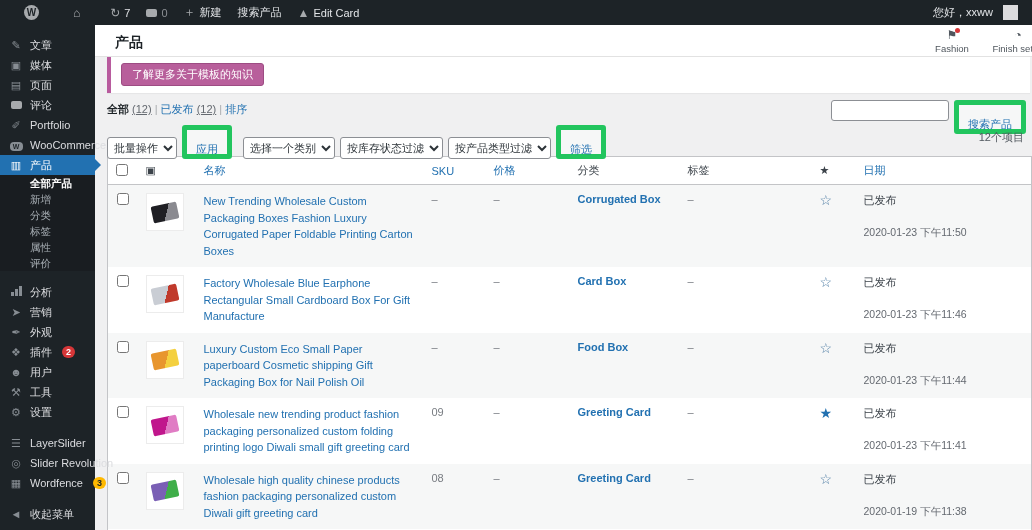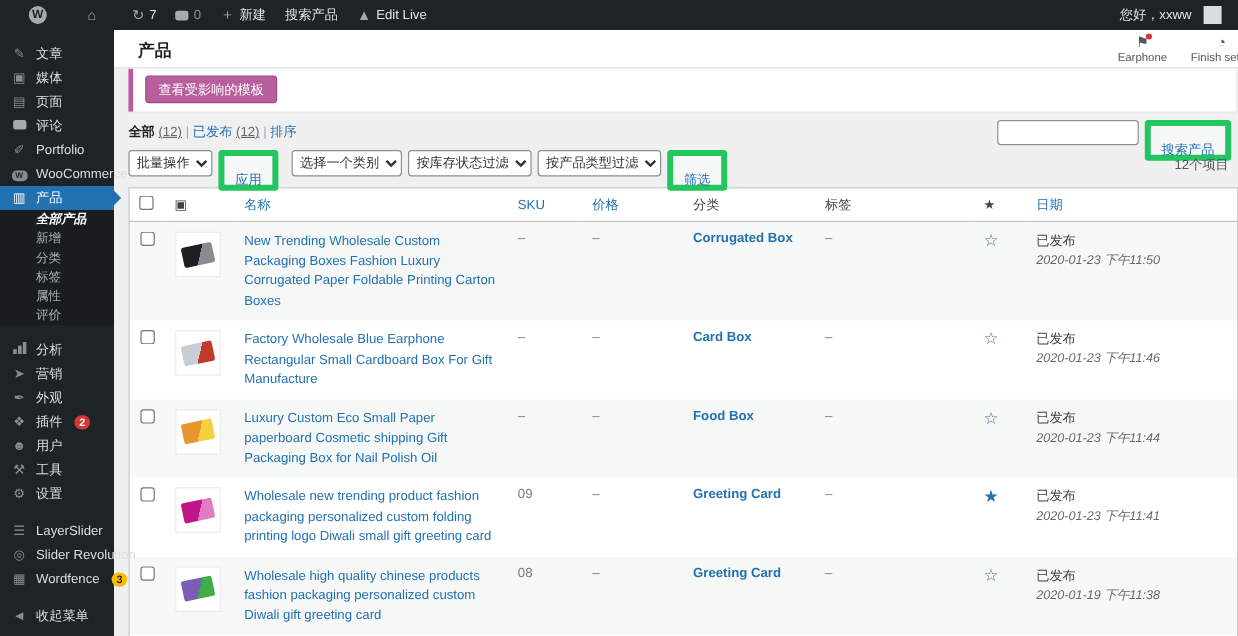--- a/index.html
+++ b/index.html
@@ -34,21 +34,21 @@
   .menu-item { display:flex; align-items:center; gap:7px; padding:3px 4px 3px 9px; line-height:14px; font-size:11px; cursor:pointer; position:relative; white-space:nowrap; }
   .menu-item .mi-icon { width:14px; text-align:center; color:#878d93; font-size:11px; flex:0 0 14px; }
   .menu-item.gap { margin-top:11px; }
   .menu-item.active { background:#2271b1; color:#fff; }
   .menu-item.active .mi-icon { color:#fff; }
   .menu-item.active::after {
     content:""; position:absolute; right:-6px; top:50%; margin-top:-6px;
     border:6px solid transparent; border-left-color:#2271b1; border-right:0;
   }
   .sub-item { padding:2px 4px 2px 30px; font-size:10.5px; line-height:12px; color:#a7aeb4; cursor:pointer; background:#191d21; white-space:nowrap; }
-  .sub-item.current { color:#fff; font-weight:bold;font-style:italic; }
+  .sub-item.current { color:#fff; font-weight:bold; }
   .mi-badge { margin-left:3px; border-radius:9px; padding:0 4px; font-size:9px; line-height:12px; font-weight:bold; }
   .woo { display:inline-block; width:13px; height:9px; background:#878d93; border-radius:4px; color:#1d2327; font-size:7px; line-height:9px; text-align:center; font-weight:bold; }
   .bars { display:inline-block; width:11px; height:10px;
     background:
       linear-gradient(#878d93,#878d93) 0 bottom/3px 4px no-repeat,
       linear-gradient(#878d93,#878d93) 4px bottom/3px 7px no-repeat,
       linear-gradient(#878d93,#878d93) 8px bottom/3px 10px no-repeat; }
   
   #content { position:absolute; left:95px; top:25px; right:0; bottom:0; background:#f0f0f1; overflow:hidden; }
   #band { height:32px; background:#fff; border-bottom:1px solid #e2e2e2; position:relative; }
@@ -59,36 +59,36 @@
   .flag-dot::after { content:""; position:absolute; top:0; right:-3px; width:5px; height:5px; background:#d63638; border-radius:50%; }
   
   #notice { margin:0 2px 0 12px; background:#fff; border-left:4px solid #b85b9e; padding:6px 10px 7px; display:flex; gap:8px; box-shadow:0 1px 1px rgba(0,0,0,.04); }
   .pink-btn { background:#b85f9b; border:1px solid #9d4c83; color:#fff; font-size:11px; padding:3px 10px; border-radius:3px; cursor:pointer; font-family:inherit; }
   
   #toolbar { position:relative; margin:9px 6px 0 12px; font-size:11px; height:52px; }
   .views { color:#a7aaad; margin:0 0 8px 0; }
   .views b { color:#1d2327; font-weight:bold; }
   .views .cnt { color:#646970;text-decoration:underline; }
   .views a { color:#2271b1; text-decoration:none; cursor:pointer; }
-  .controls { display:flex; gap:5px; align-items:flex-start; }
+  .controls { display:flex; gap:5px; align-items:flex-end; }
   select { font-family:inherit; font-size:11px; height:22px; border:1px solid #8c8f94; border-radius:3px; background:#fff; color:#2c3338; padding:0 2px; }
   .wp-btn { background:#f6f7f7; border:5px solid #22c55e; color:#2271b1; border-radius:3px; font-size:11px; height:34px; padding:12px 9px; cursor:pointer; font-family:inherit; }
   .search-wrap { position:absolute; right:0; top:-2px; display:flex; gap:5px; }
   #search-input { width:118px; height:21px; border:1px solid #8c8f94; border-radius:3px; background:#fff; font-family:inherit; }
   .items-count { position:absolute; right:2px; top:28px; color:#50575e; }
   
   #products-table { border-collapse:collapse; background:#fff; margin:2px 0 0 12px; width:calc(100% - 12px); border:1px solid #c3c4c7; table-layout:fixed; font-size:11px; }
   #products-table thead th { border-bottom:1px solid #c3c4c7; padding:6px 8px; text-align:left; font-weight:400; color:#2271b1; white-space:nowrap; }
   #products-table thead th.plain { color:#3c434a; }
   #products-table td, #products-table tbody th { padding:8px; vertical-align:top; color:#787c82; }
   #products-table tbody tr:nth-child(odd) { background:#f6f7f7; }
   a.name { color:#2271b1; text-decoration:none; line-height:1.5; display:block; cursor:pointer; }
   a.cat { color:#2271b1; text-decoration:none; cursor:pointer;font-weight:bold; }
   .status { color:#3c434a; }
-  .pdate { color:#646970; margin-top:2px; font-size:10.5px;font-style:italic; }
+  .pdate { color:#646970; margin-top:18px; font-size:10.5px; }
   .star { font-size:14px; color:#4c7ba3; cursor:pointer; line-height:1; }
   .star.filled { color:#2271b1; }
   .thumb { width:38px; height:38px; background:#fff; border:1px solid #ececec; display:flex; align-items:center; justify-content:center; cursor:pointer; }
   .thumb-art { width:26px; height:17px; transform:rotate(-12deg); border-radius:2px; }
   input[type="checkbox"] { margin:0; width:12px; height:12px; }
 </style>
 </head>
 <body>
 
 <div id="adminbar">
@@ -108,21 +108,21 @@
   </span>
   <span class="ab-item">
     <span class="ab-icon">＋</span>
     <span>新建</span>
   </span>
   <span class="ab-item">
     <span>搜索产品</span>
   </span>
   <span class="ab-item">
     <span class="ab-icon">▲</span>
-    <span>Edit Live</span>
+    <span>Edit Card</span>
   </span>
   <span id="ab-right">
     <span class="ab-item">
       <span>您好，xxww</span>
       <span class="avatar"></span>
     </span>
   </span>
 </div>
 
 <div id="sidebar">
@@ -233,31 +233,31 @@
 </div>
 </div>
 
 <div id="content">
 
   <div id="band">
     <h1>产品</h1>
     <div id="band-actions">
       <div class="band-action">
         <span class="ba-icon flag-dot">⚑</span>
-        <span>Earphone</span>
+        <span>Fashion</span>
       </div>
       <div class="band-action">
         <span class="ba-icon">◔</span>
         <span>Finish setup</span>
       </div>
     </div>
   </div>
 
   <div id="notice" style="border-left-color: rgb(184, 91, 158);">
-    <button class="pink-btn">查看受影响的模板</button>
+    <button class="pink-btn">了解更多关于模板的知识</button>
   </div>
 
   <div id="toolbar">
     <div class="views">
       <b>全部</b>
       <span class="cnt">(12)</span>
       <span> | </span>
       <a>已发布</a>
       <span class="cnt">(12)</span>
       <span> | </span>

